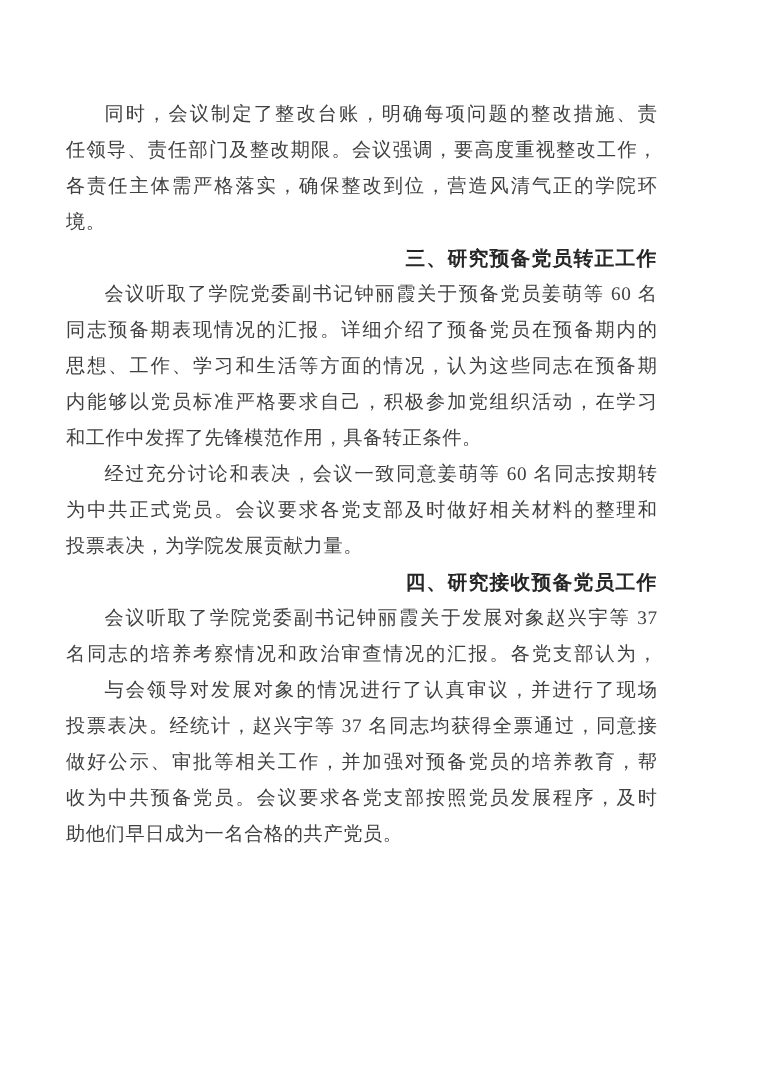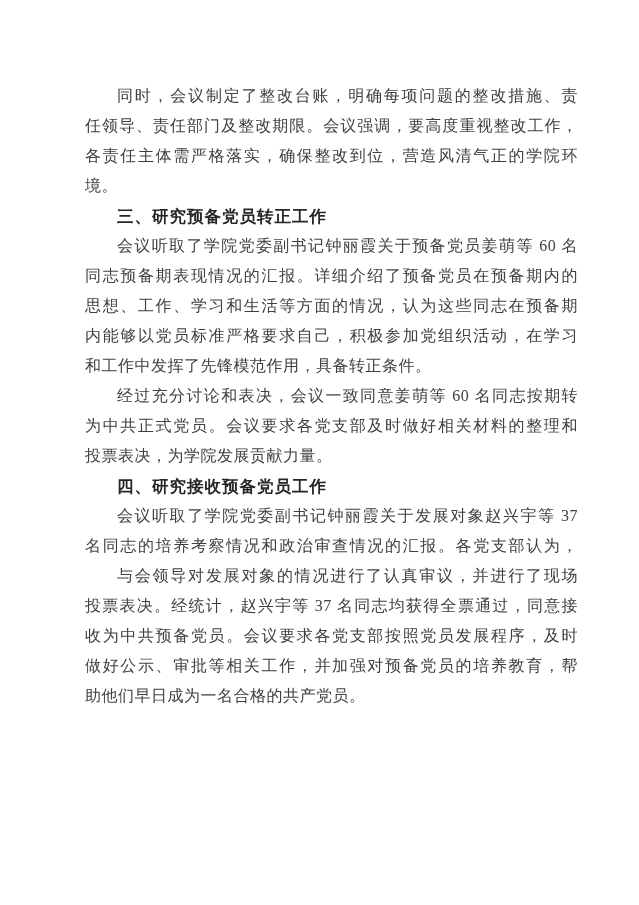--- a/index.html
+++ b/index.html
@@ -9,21 +9,21 @@
   body {
     width: 639px;
     height: 905px;
     background: #ffffff;
     overflow: hidden;
   }
   .page {
     box-sizing: border-box;
     width: 639px;
     height: 905px;
-    padding: 81px 69px 0 85px;
+    padding: 81px 69px 0 55px;
     background: #ffffff;
   }
   .doc-body {
     width: 493px;
   }
   .line {
     font-family: "Liberation Serif", "DejaVu Serif", serif;
     font-size: 16px;
     line-height: 30px;
     height: 30px;
@@ -41,20 +41,21 @@
   }
   .heading {
     font-family: "Liberation Sans", "DejaVu Sans", sans-serif;
     font-weight: 700;
     font-size: 16.5px;
     line-height: 30px;
     height: 30px;
     color: #262626;
     text-indent: 32px;
     letter-spacing: 1px;
+    text-align: right;
   }
 </style>
 </head>
 <body>
 
 <div class="page">
   <div class="doc-body">
       <div class="line first">同时，会议制定了整改台账，明确每项问题的整改措施、责</div>
       <div class="line">任领导、责任部门及整改期限。会议强调，要高度重视整改工作，</div>
       <div class="line">各责任主体需严格落实，确保整改到位，营造风清气正的学院环</div>
@@ -66,17 +67,17 @@
       <div class="line">内能够以党员标准严格要求自己，积极参加党组织活动，在学习</div>
       <div class="line last">和工作中发挥了先锋模范作用，具备转正条件。</div>
       <div class="line first">经过充分讨论和表决，会议一致同意姜萌等 60 名同志按期转</div>
       <div class="line">为中共正式党员。会议要求各党支部及时做好相关材料的整理和</div>
       <div class="line last">投票表决，为学院发展贡献力量。</div>
       <div class="heading">四、研究接收预备党员工作</div>
       <div class="line first">会议听取了学院党委副书记钟丽霞关于发展对象赵兴宇等 37</div>
       <div class="line">名同志的培养考察情况和政治审查情况的汇报。各党支部认为，</div>
       <div class="line first">与会领导对发展对象的情况进行了认真审议，并进行了现场</div>
       <div class="line">投票表决。经统计，赵兴宇等 37 名同志均获得全票通过，同意接</div>
+      <div class="line">做好公示、审批等相关工作，并加强对预备党员的培养教育，帮</div>
       <div class="line">收为中共预备党员。会议要求各党支部按照党员发展程序，及时</div>
-      <div class="line">做好公示、审批等相关工作，并加强对预备党员的培养教育，帮</div>
       <div class="line last">助他们早日成为一名合格的共产党员。</div>
     </div>
 </div>
 
 </body></html>

